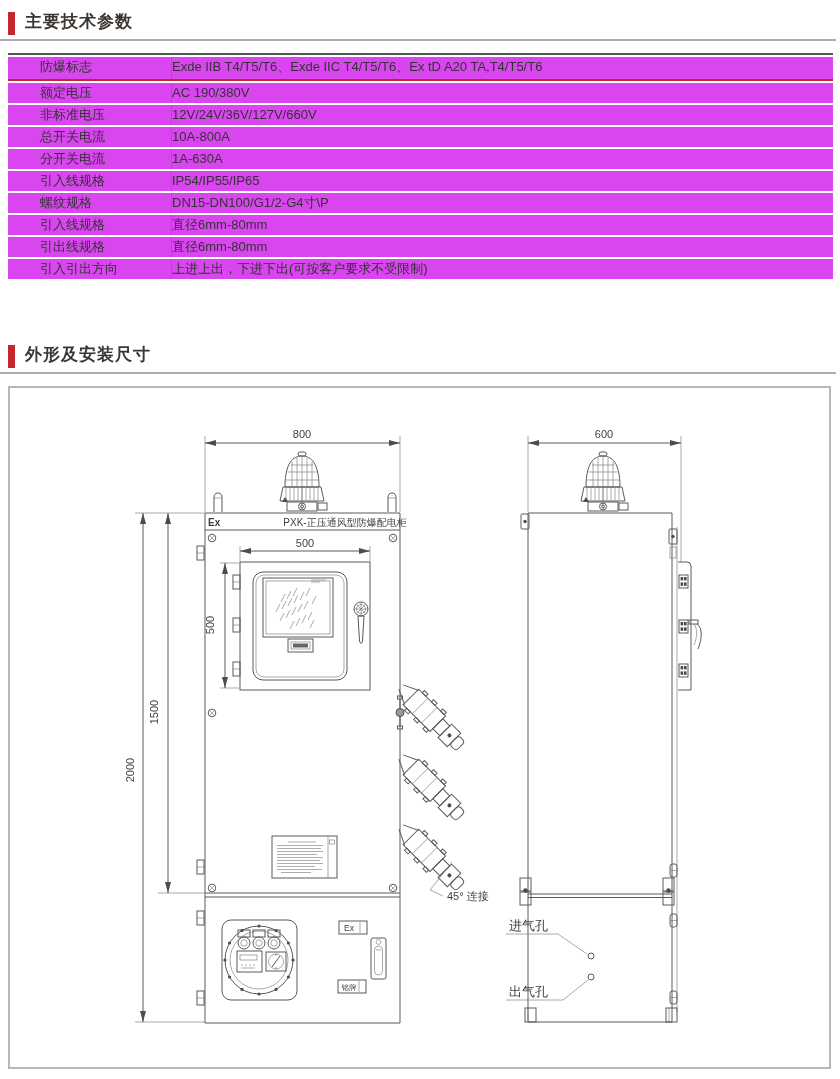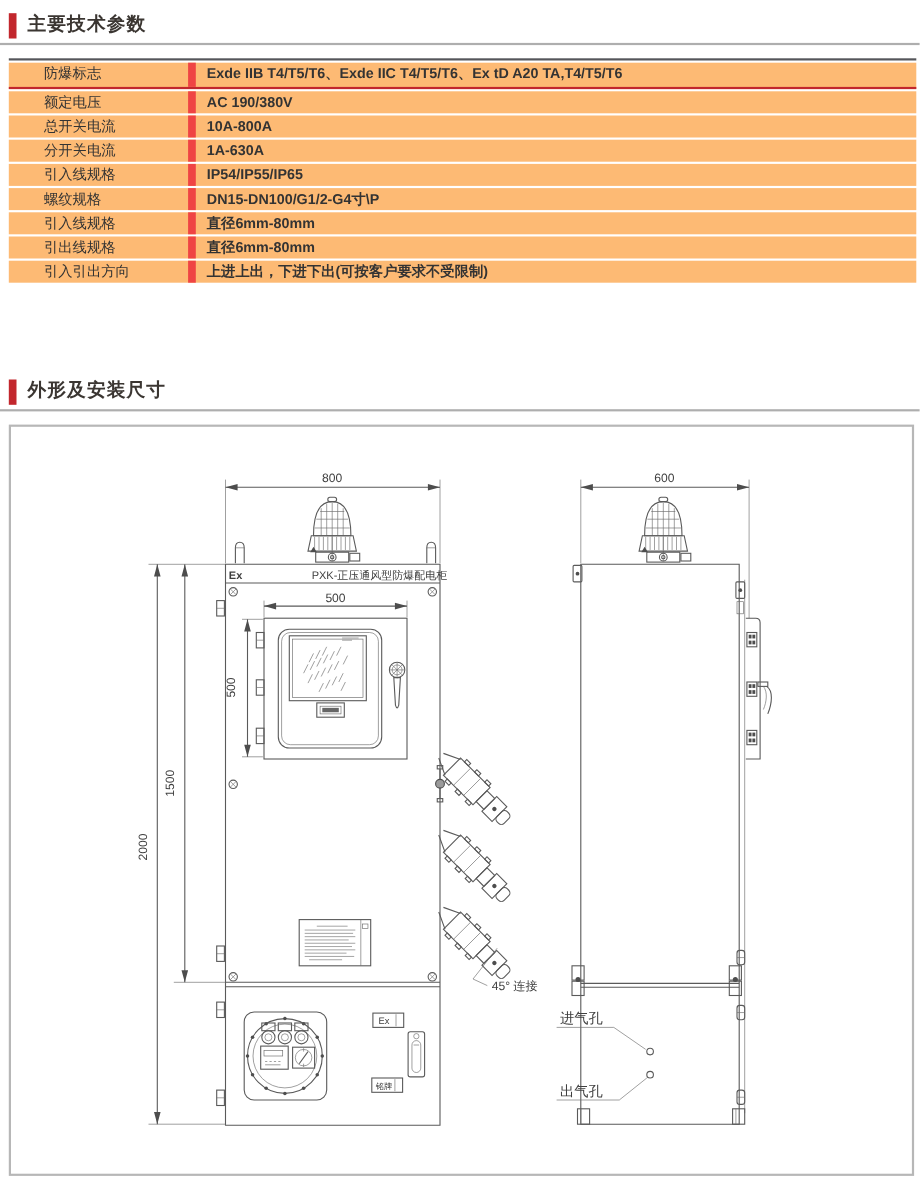--- a/index.html
+++ b/index.html
@@ -7,23 +7,23 @@
         font-family:"Liberation Sans",sans-serif;overflow:hidden;}
   
   .sec-header{position:absolute;left:0;right:4px;height:34px;padding-left:25px;}
   .sec-header .bar{position:absolute;left:8px;top:2px;width:7px;height:23px;background:#c2272d;}
   .sec-header .ttl{position:absolute;left:25px;top:0;font-size:17px;font-weight:bold;color:#3b3632;letter-spacing:1px;}
   .sec-header .rule{position:absolute;left:0;right:0;top:29px;height:2px;background:#aeaeae;}
   #hdr1{top:10px;}
   #hdr2{top:343px;text-align:center;}
   
   .ptable{position:absolute;left:8px;right:7px;top:53px;border-top:2px solid #55565a;padding-top:2px;}
-  .prow{height:20px;line-height:20px;background:#fdba74;margin-bottom:2px;display:flex;font-size:13px;color:#333;}
+  .prow{height:20px;line-height:20px;background:#d946ef;margin-bottom:2px;display:flex;font-size:13px;color:#333;}
   .prow .lbl{width:163px;padding-left:32px;box-sizing:border-box;}
-  .prow .val{flex:1;border-left:7px solid #ef4444;padding-left:10px;font-weight:bold;}
+  .prow .val{flex:1;border-left:1px solid #ef4444;}
   .prow.first{border-bottom:2px solid #c2272d;height:22px;}
   
   .dbox{position:absolute;left:8px;top:386px;width:823px;height:683px;border:2px solid #b7b7b7;background:#fff;box-sizing:border-box;}
   svg.draw{position:absolute;left:0;top:0;}
   
   .ln{stroke:#5a5a5a;stroke-width:1;fill:none;}
   .thin{stroke:#6e6e6e;stroke-width:0.6;fill:none;}
   .dk{fill:#4d4d4d;stroke:none;}
   .txt{fill:#3f3f3f;font-family:"Liberation Sans",sans-serif;}
   .dim{font-size:11px;}
@@ -42,20 +42,24 @@
   </div>
 
   <div class="ptable">
     <div class="prow first">
       <span class="lbl">防爆标志</span>
       <span class="val">Exde IIB T4/T5/T6、Exde IIC T4/T5/T6、Ex tD  A20 TA,T4/T5/T6</span>
     </div>
     <div class="prow">
       <span class="lbl">额定电压</span>
       <span class="val">AC 190/380V</span>
+    </div>
+    <div class="prow">
+      <span class="lbl">非标准电压</span>
+      <span class="val">12V/24V/36V/127V/660V</span>
     </div>
     <div class="prow">
       <span class="lbl">总开关电流</span>
       <span class="val">10A-800A</span>
     </div>
     <div class="prow">
       <span class="lbl">分开关电流</span>
       <span class="val">1A-630A</span>
     </div>
     <div class="prow">

